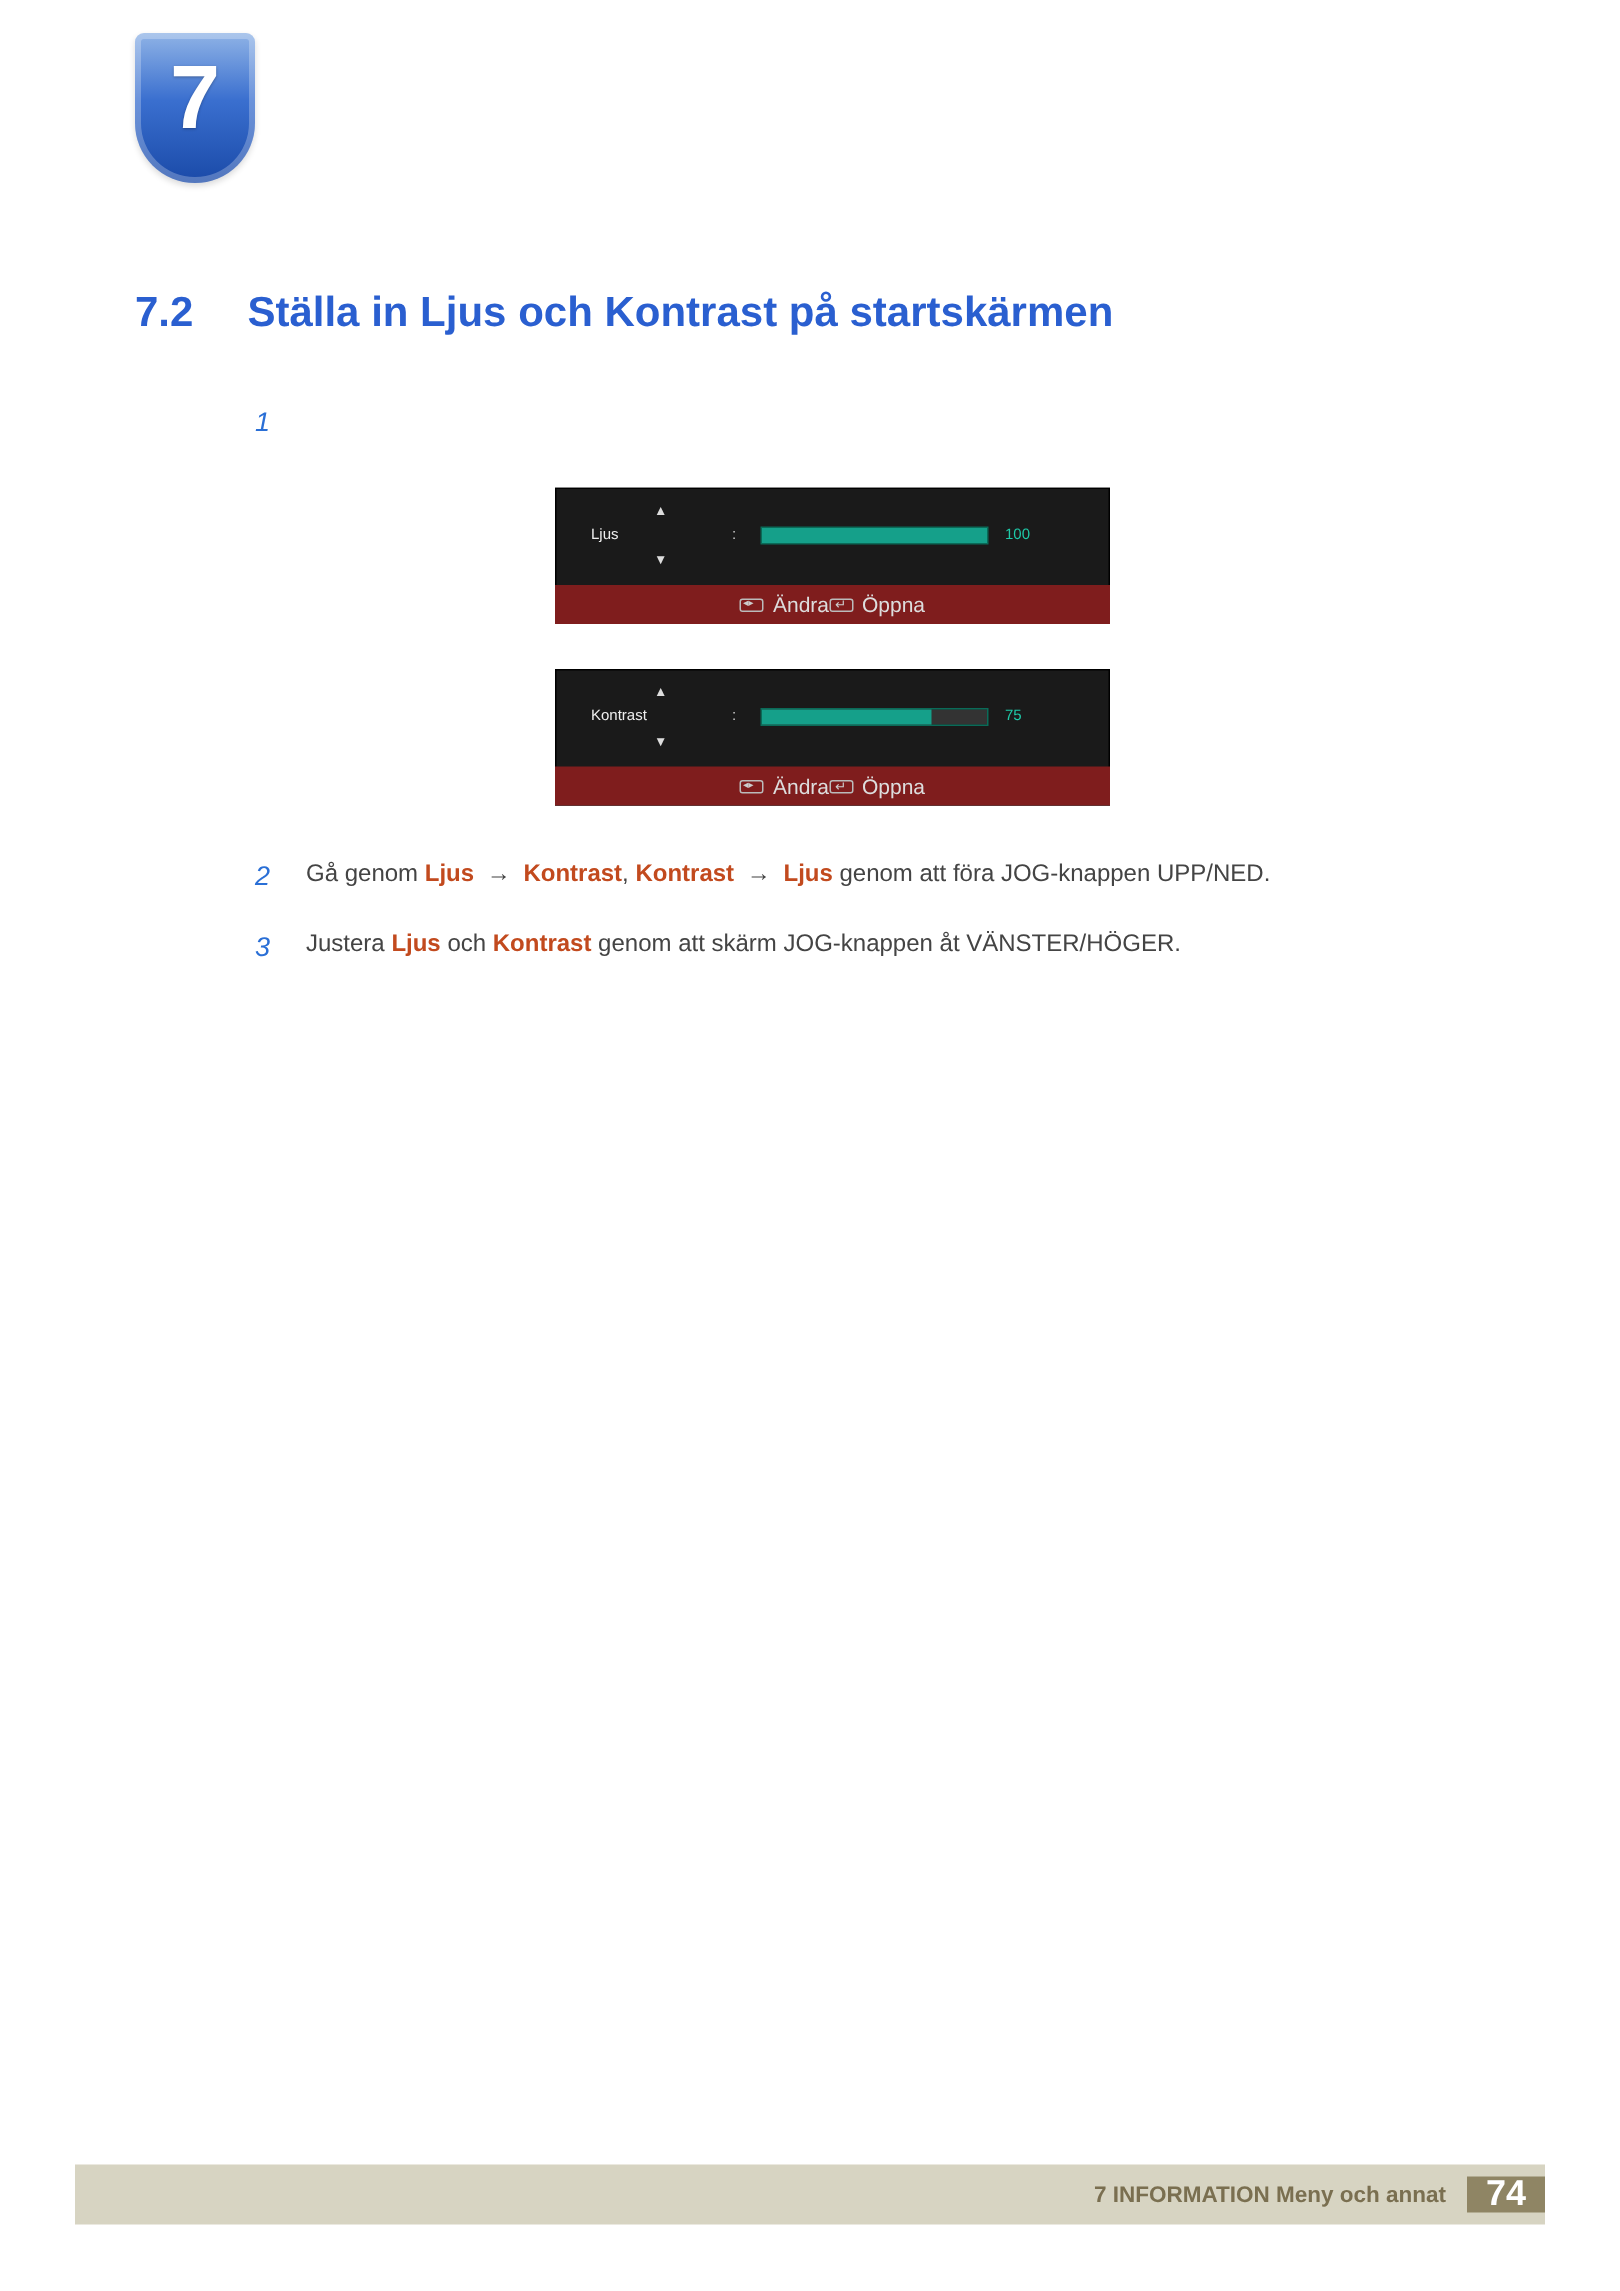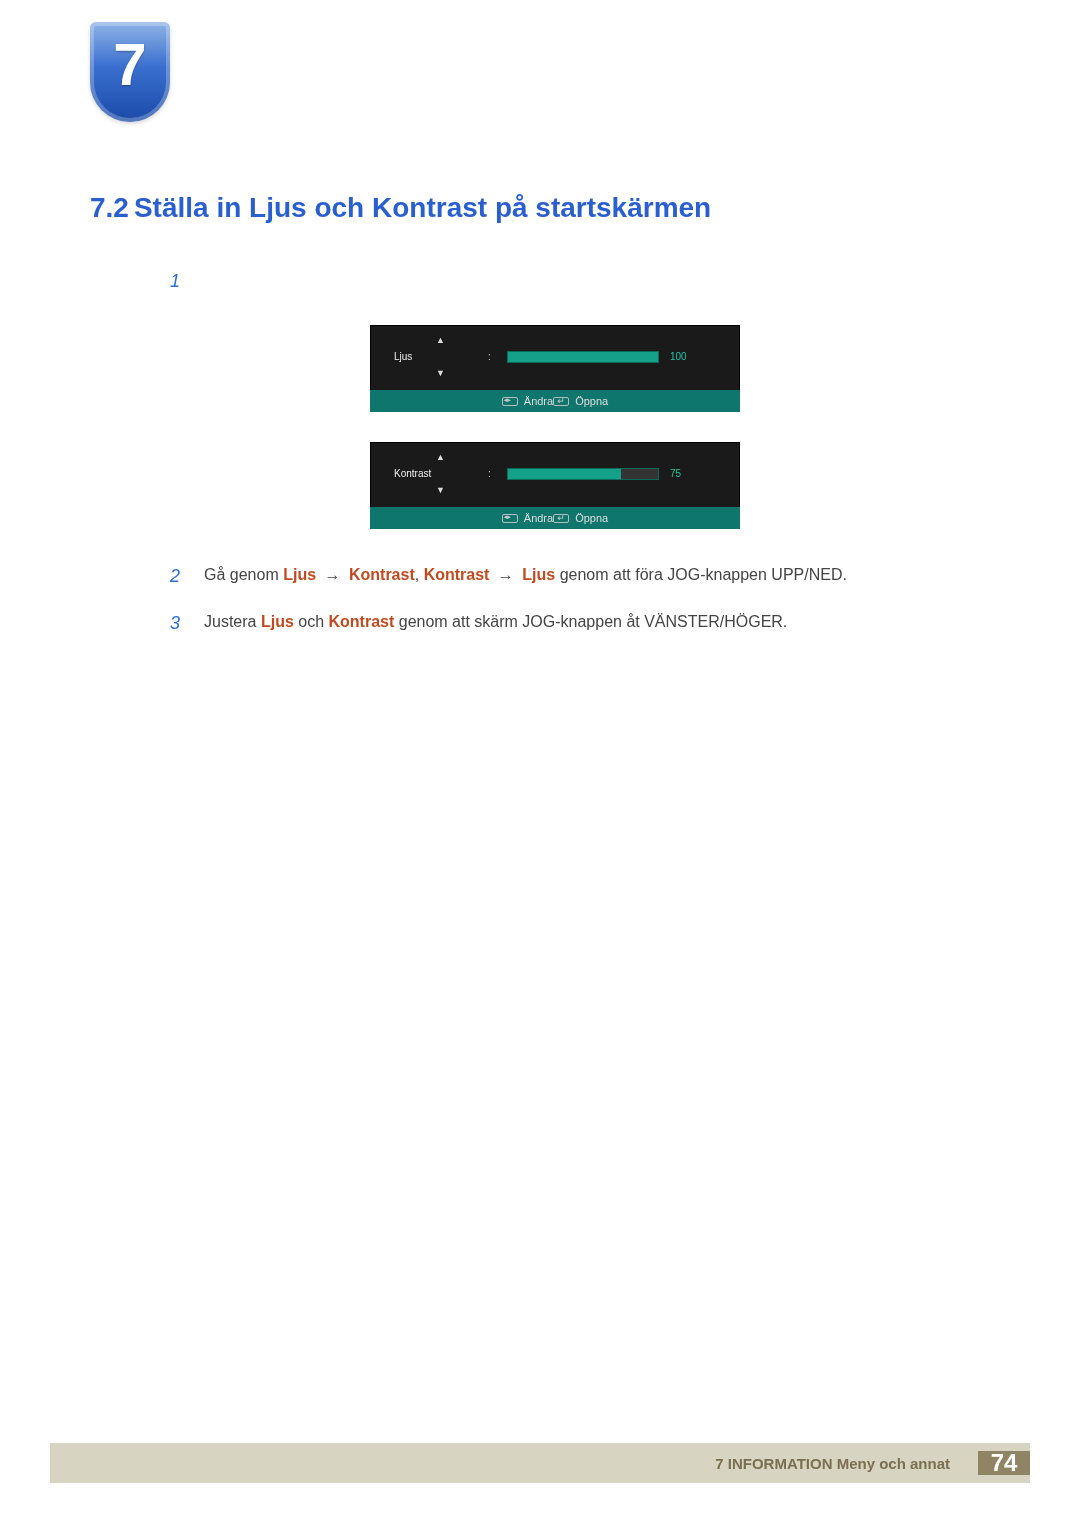--- a/index.html
+++ b/index.html
@@ -47,21 +47,21 @@
     font-weight: bold;
     margin-top: 20px;
     border-bottom: 2px solid #d8d8c8;
     padding-bottom: 12px;
     flex: 1;
     padding-right: 10px;
   }
   
   .section-heading {
     display: flex;
-    gap: 5px;
+    gap: 36px;
     color: #2a5fd0;
     font-size: 28px;
     font-weight: bold;
     margin-left: 40px;
     margin-bottom: 44px;
   }
   
   .intro {
     margin-left: 120px;
     margin-right: 60px;
@@ -136,25 +136,25 @@
     position: absolute;
     left: 0; top: 0; bottom: 0;
     background: #15a08a;
   }
   .osd-value {
     color: #1ec9a8;
     font-size: 10px;
     width: 30px;
   }
   .osd-footer {
-    background: #0f766e;
+    background: #7f1d1d;
     display: flex;
     justify-content: center;
     padding: 5px 0;
-    font-size: 11px;
+    font-size: 14px;
     color: #ddd;
   }
   .osd-footer-item { display: flex; align-items: center; gap: 6px; }
   .osd-footer-icon {
     display: inline-block;
     width: 16px; height: 9px;
     border: 1px solid #bbb;
     border-radius: 2px;
     position: relative;
   }
@@ -181,21 +181,21 @@
     right: 50px;
     height: 40px;
     background: #d7d4c2;
     display: flex;
     align-items: center;
     justify-content: flex-end;
     font-size: 15px;
     color: #7a6f50;
     font-weight: bold;
   }
-  .page-footer-text { padding-right: 28px; }
+  .page-footer-text { padding-right: 14px; }
   .page-number {
     background: #8f8564;
     color: #fff;
     width: 52px;
     height: 24px;
     display: flex;
     align-items: center;
     justify-content: center;
     font-size: 24px;
   }

